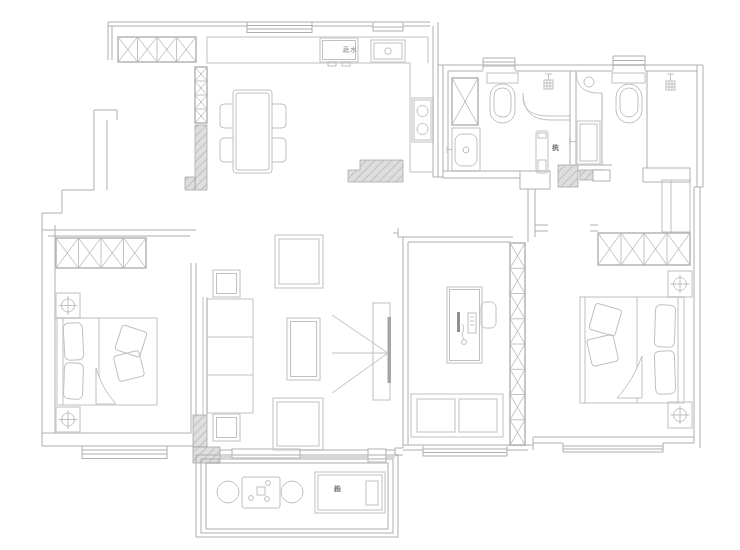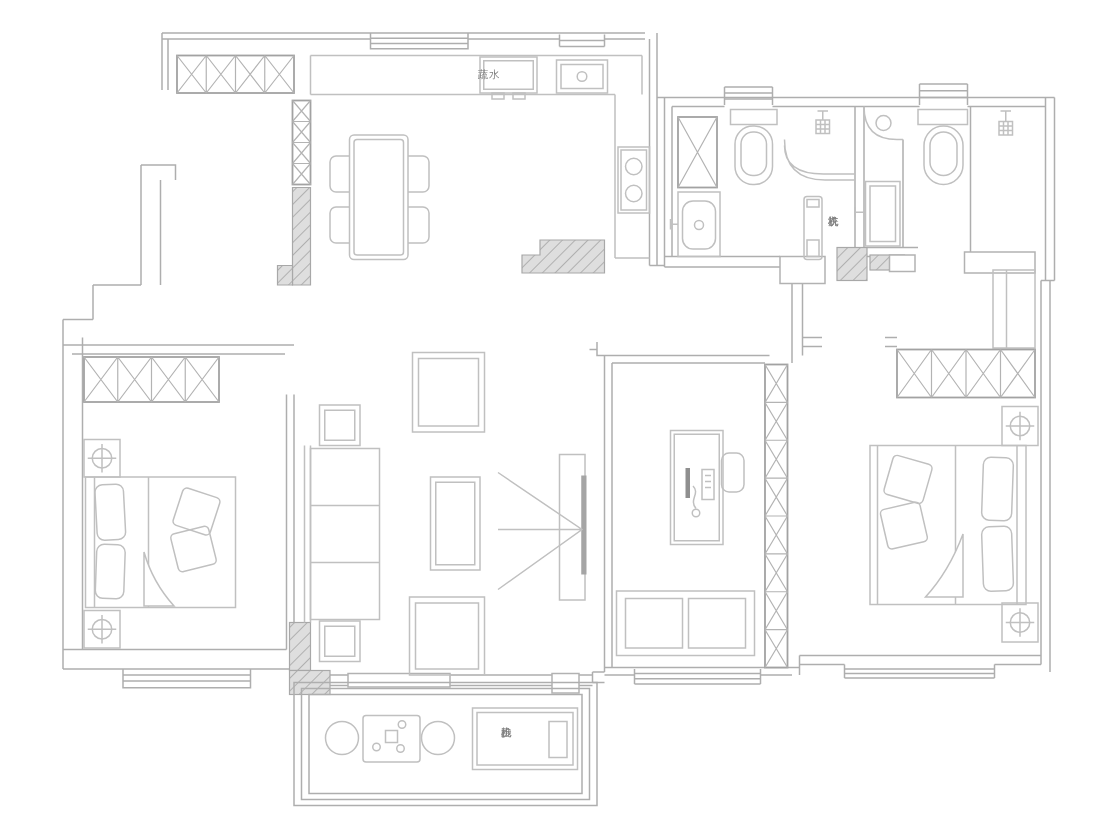--- a/index.html
+++ b/index.html
@@ -352,16 +352,16 @@
       <circle class="f" cx="268" cy="483" r="2.5"></circle>
     </g>
     <g>
       <rect class="f" x="315" y="472" width="70" height="41"></rect>
       <rect class="f" x="318" y="475" width="64" height="35"></rect>
       <rect class="f" x="366" y="481" width="12" height="24"></rect>
     </g>
   </g>
 </svg>
 
-<div class="lbl center" style="left:326px;top:46px;">蔬水</div>
+<div class="lbl center" style="left:350px;top:46px;">蔬水</div>
 <div class="lbl vert" style="left:551px;top:138px;">洗衣机</div>
 <div class="lbl vert" style="left:333px;top:479px;">跑步机</div>
 </div>
 
 </body></html>

